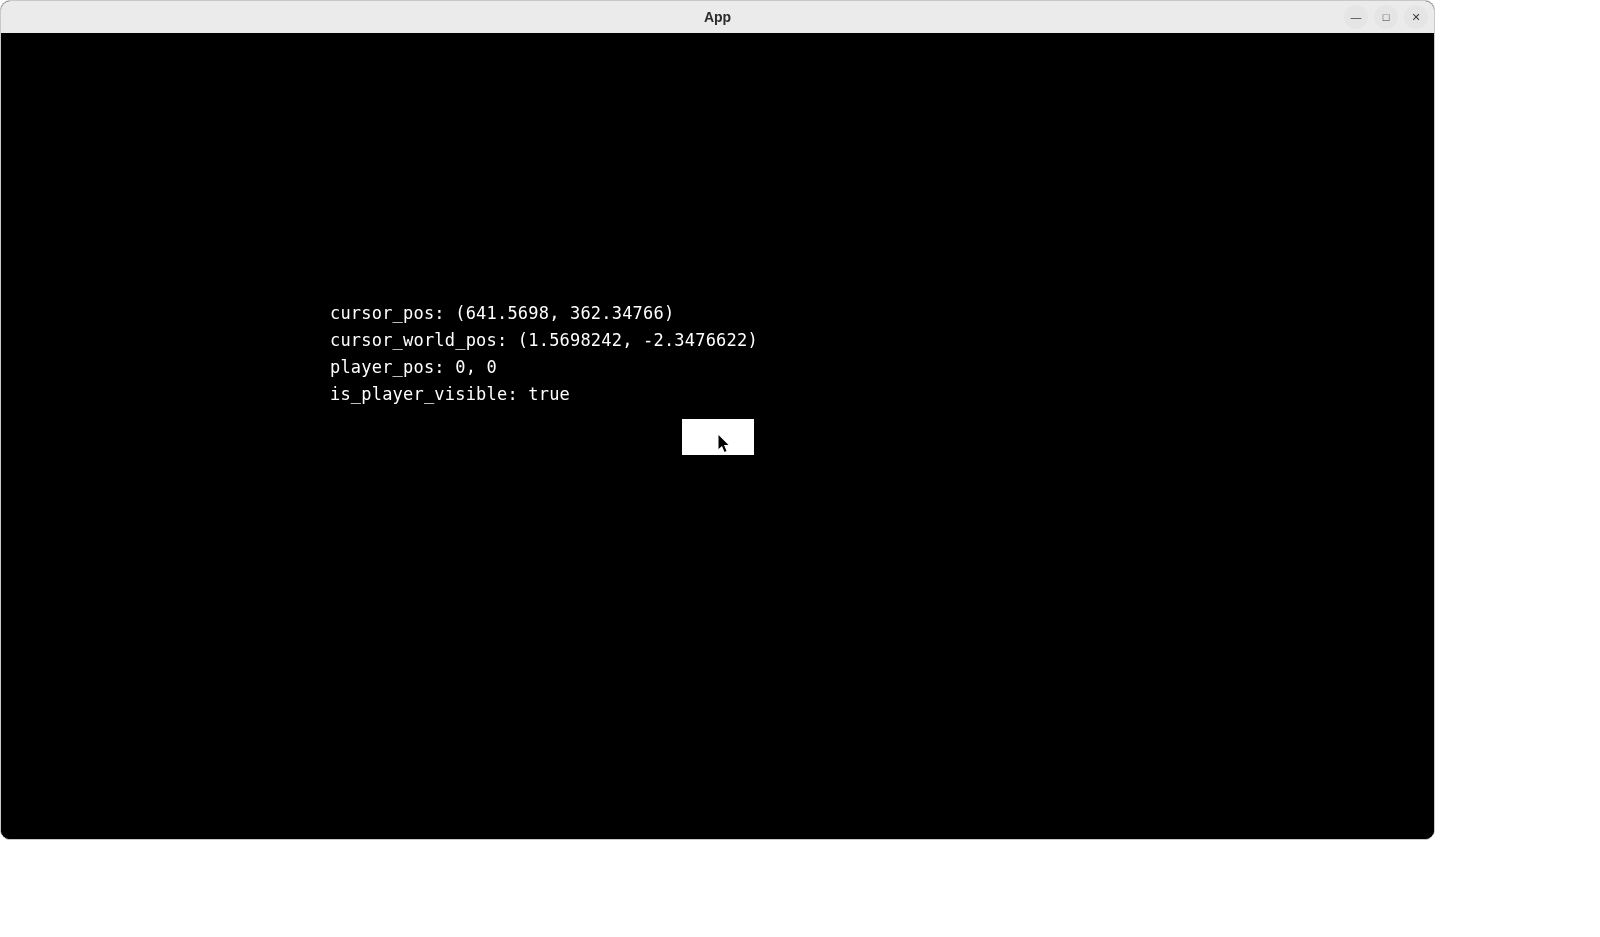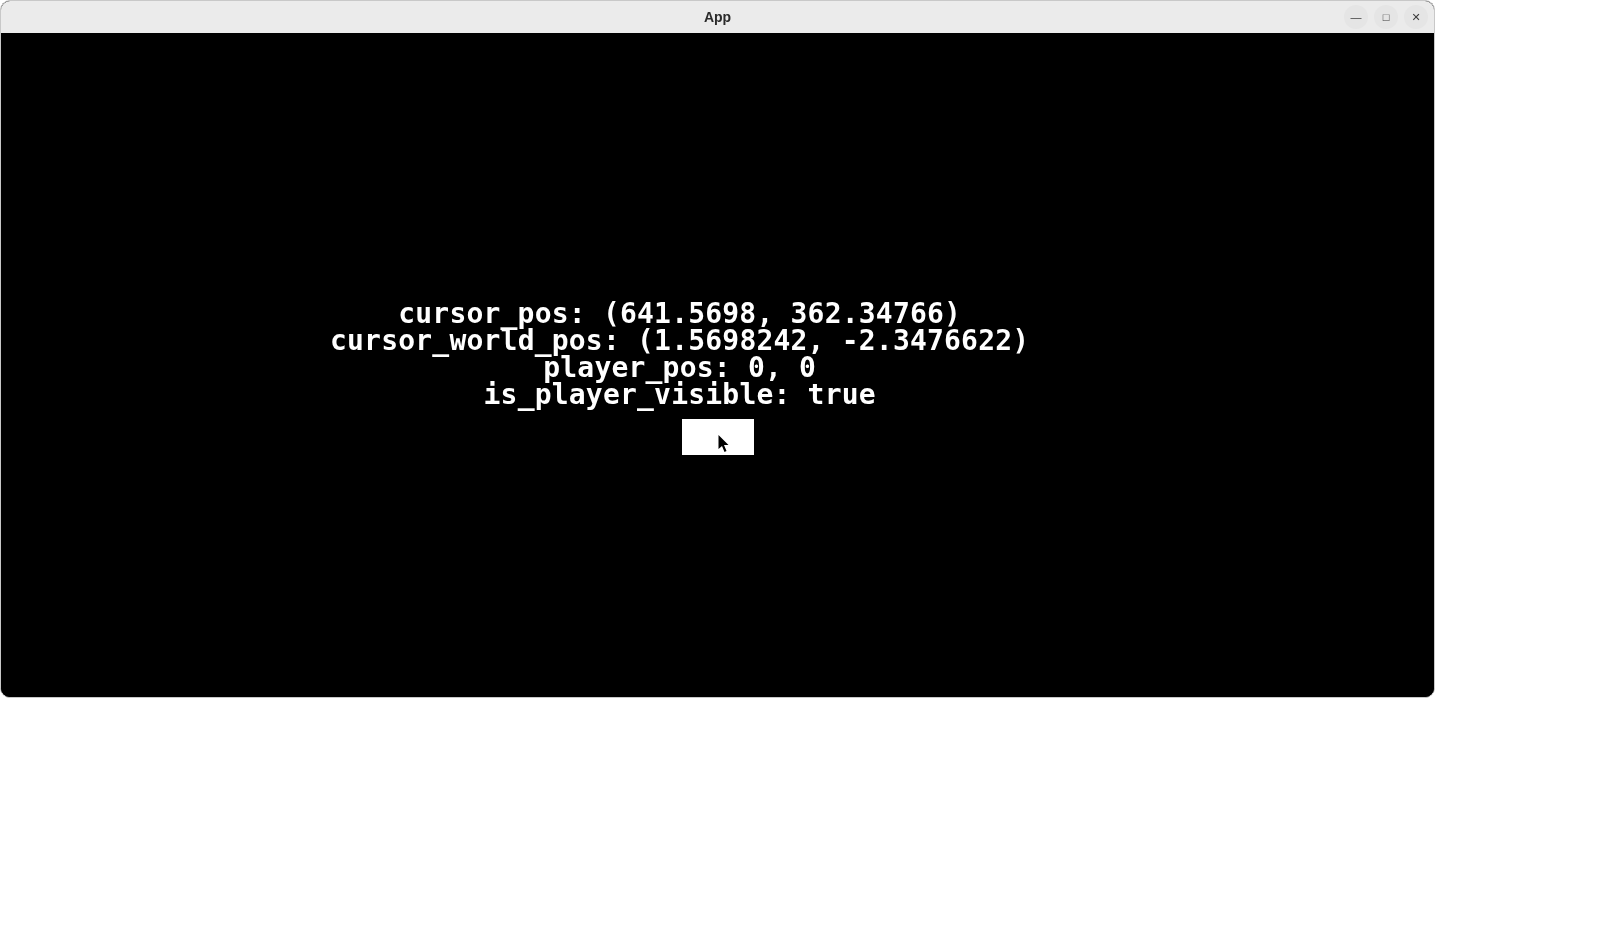--- a/index.html
+++ b/index.html
@@ -4,36 +4,35 @@
   <style>
     * { margin: 0; padding: 0; box-sizing: border-box; }
     body {
       width: 1600px;
       height: 937px;
       background: #ffffff;
       font-family: sans-serif;
       overflow: hidden;
       position: relative;
     }
-    .window { position: absolute; left: 0; top: 0; width: 1435px; height: 698px; border: 1px solid #c8c8c8; border-radius: 10px; overflow: hidden; background: #000; }
+    .window { position: absolute; left: 0; top: 0; width: 1435px; height: 840px; border: 1px solid #c8c8c8; border-radius: 10px; overflow: hidden; background: #000; }
     .titlebar { height: 32px; background: #ebebeb; display: flex; align-items: center; justify-content: center; position: relative; }
     .title { font-size: 14px; font-weight: 600; color: #2b2b2b; }
     .win-controls { position: absolute; right: 6px; top: 4px; display: flex; gap: 6px; }
     .win-btn { width: 24px; height: 24px; border-radius: 50%; background: #e5e5e5; display: flex; align-items: center; justify-content: center; color: #3b3b3b; font-size: 11px; cursor: pointer; }
     .viewport { position: absolute; left: 0; top: 32px; right: 0; bottom: 0; background: #000000; }
     .debug-text {
       position: absolute;
       font-family: "DejaVu Sans Mono","Menlo","Consolas",monospace;
       color: #ffffff;
-      font-weight: 700;
-      font-size: 28px;
+      font-weight: 400;
+      font-size: 17px;
       line-height: 27px;
       letter-spacing: 0.2px;
       white-space: pre;
-      text-align: center;
     }
     .debug-top { left: 329px; top: 240px; }
     .debug-bottom { left: 793px; top: 553px; }
     .player-rect { position: absolute; background: #ffffff; left: 681px; top: 386px; width: 72px; height: 36px; }
     .cursor-ptr { position: absolute; left: 717px; top: 402px; width: 13px; height: 18px; }
     .cursor-ptr svg { display: block; }
   </style>
 </head>
 <body>
 

